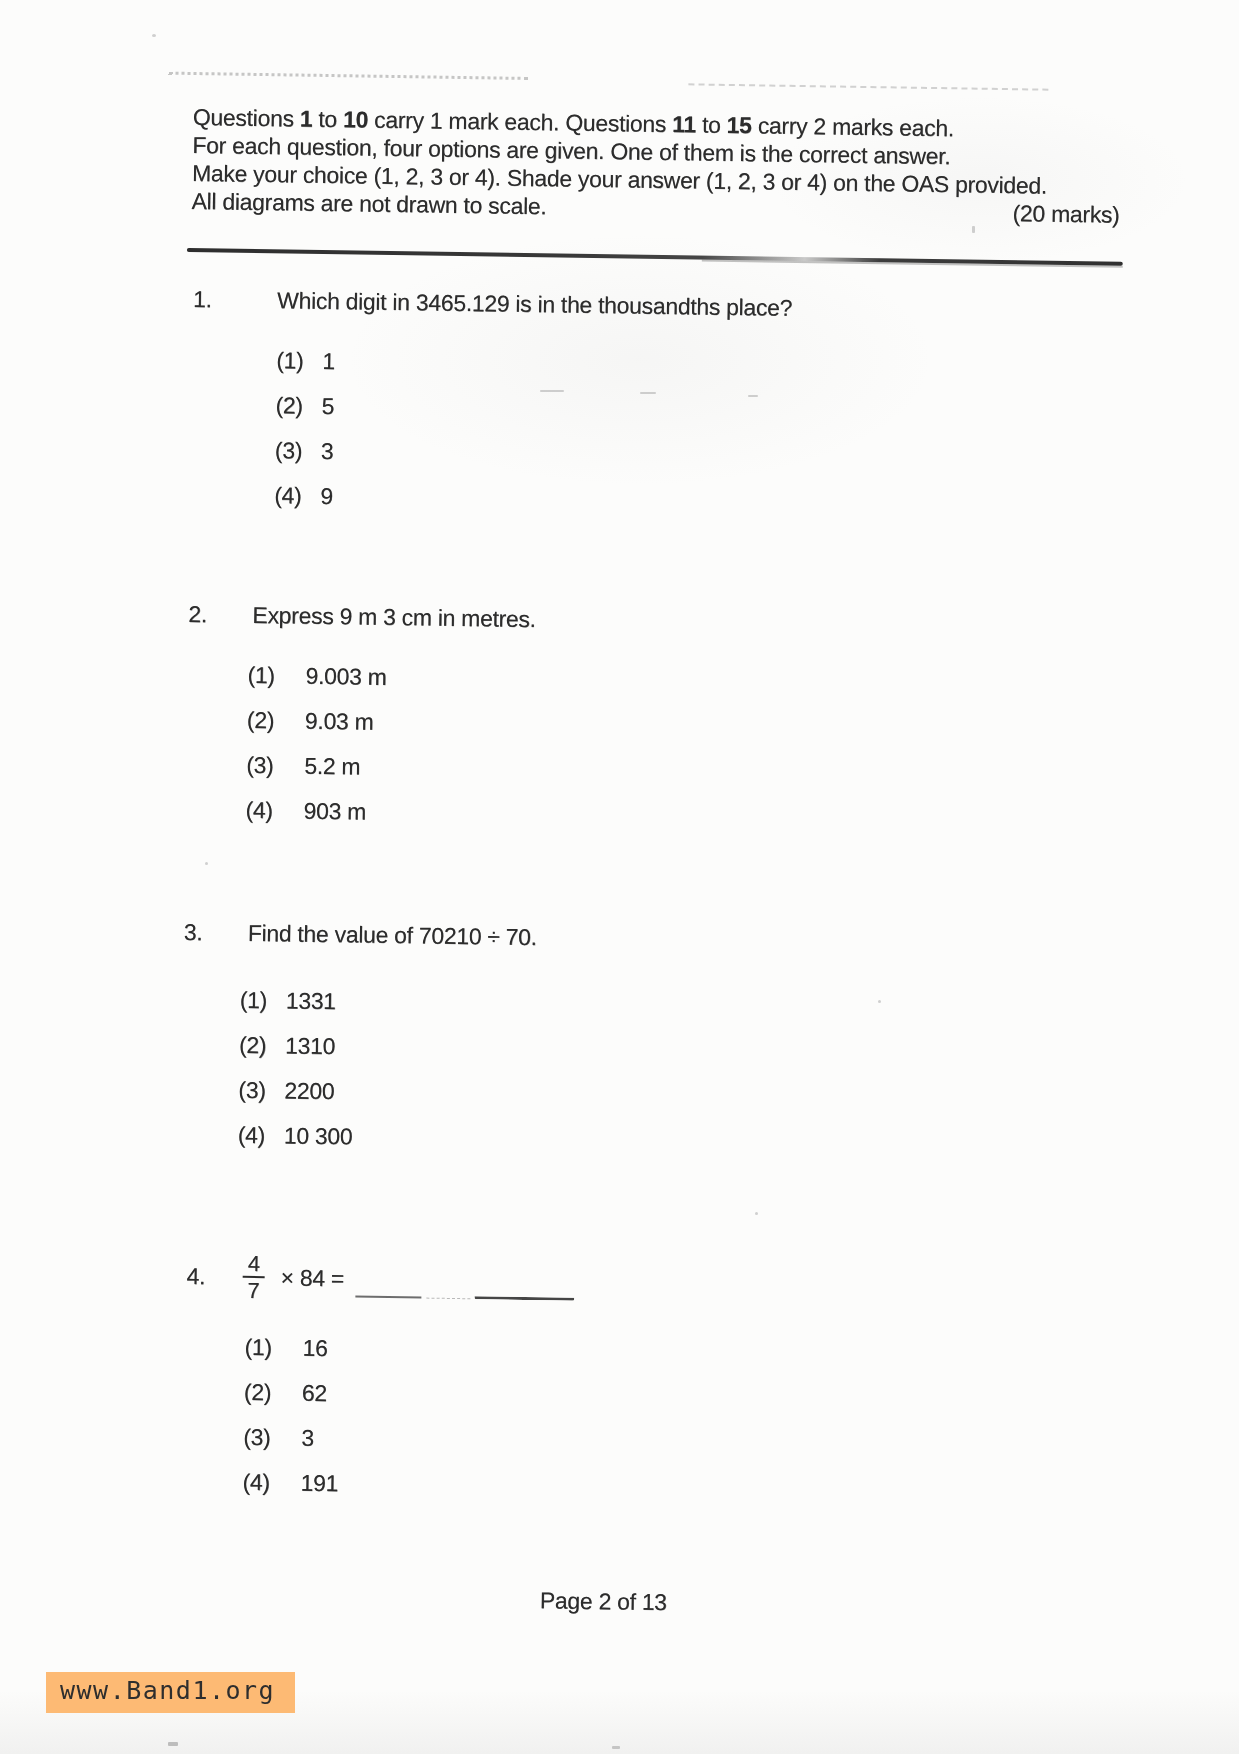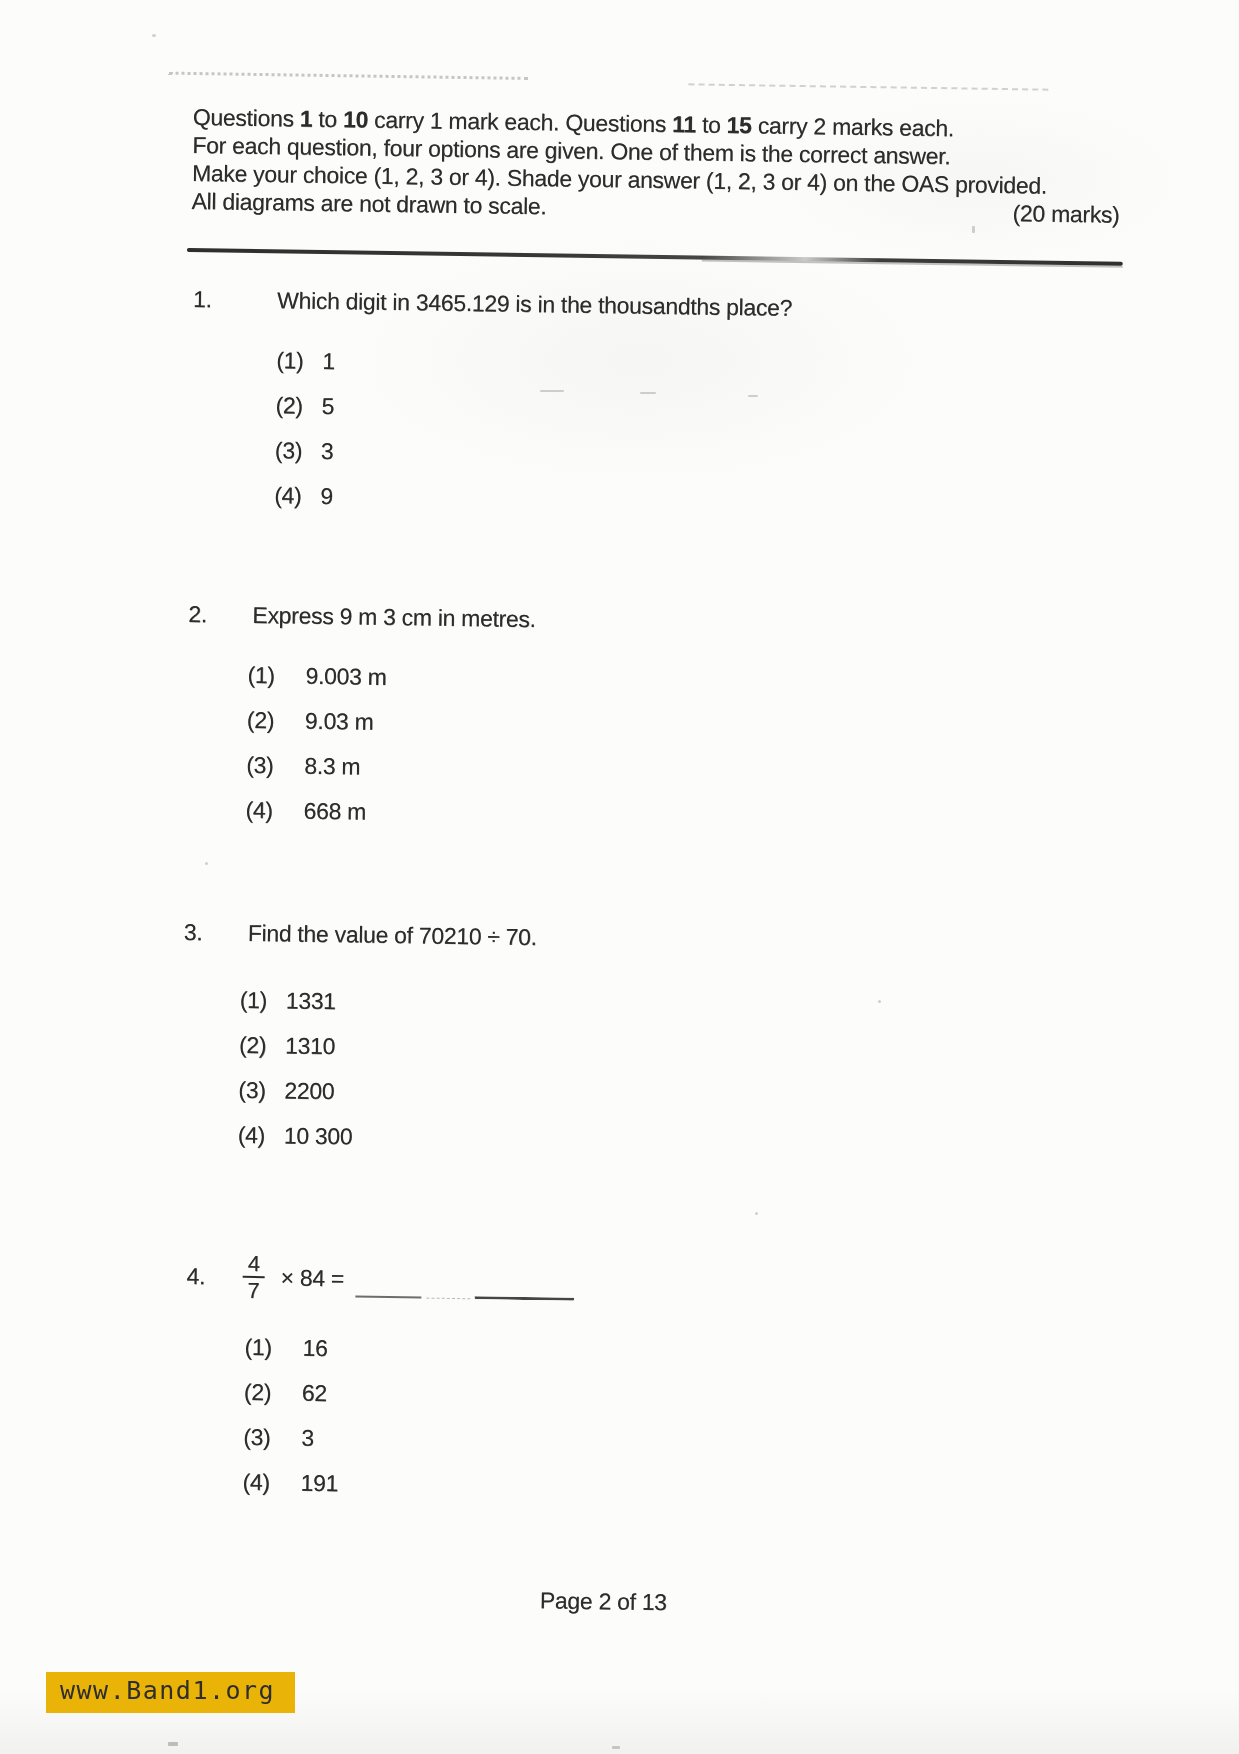--- a/index.html
+++ b/index.html
@@ -71,21 +71,21 @@
   .frac-den{border-top:2.5px solid #2c2c2c;padding:1px 5px 0 5px;}
   .after-frac{margin-right:12px;white-space:nowrap;}
   .answer-blank{display:inline-flex;align-items:flex-end;margin-top:22px;}
   .blank-seg1{width:66px;height:12px;border-bottom:2px solid #6d6d6d;}
   .blank-seg2{width:44px;height:12px;margin-left:5px;border-bottom:1.5px dashed #b9b9b9;}
   .blank-seg3{width:100px;height:13px;margin-left:4px;border-bottom:3px solid #454545;border-radius:2px;}
 
   .page-indicator{position:absolute;left:562px;top:1582px;white-space:nowrap;}
 
   .watermark{
-    position:absolute;left:46px;top:1672px;background:#eab308;
+    position:absolute;left:46px;top:1672px;background:#fdba74;
     padding:4px 20px 8px 14px;
     font-family:"DejaVu Sans Mono", monospace;
     font-size:25px;letter-spacing:1.5px;color:#2e2e2e;white-space:nowrap;
   }
 
   
   .speck{position:absolute;background:#9a9a9a;opacity:.45;border-radius:1px;}
   .s1{left:540px;top:390px;width:24px;height:2px;}
   .s2{left:640px;top:392px;width:16px;height:2px;}
   .s3{left:748px;top:395px;width:10px;height:2px;}
@@ -155,25 +155,25 @@
         <div class="opt-row">
           <span class="opt-label">(1)</span>
           <span class="opt-val">9.003 m</span>
         </div>
         <div class="opt-row">
           <span class="opt-label">(2)</span>
           <span class="opt-val">9.03 m</span>
         </div>
         <div class="opt-row">
           <span class="opt-label">(3)</span>
-          <span class="opt-val">8.3 m</span>
-        </div>
-        <div class="opt-row">
-          <span class="opt-label">(4)</span>
-          <span class="opt-val">668 m</span>
+          <span class="opt-val">5.2 m</span>
+        </div>
+        <div class="opt-row">
+          <span class="opt-label">(4)</span>
+          <span class="opt-val">903 m</span>
         </div>
       </div>
     </div>
 
     <div class="question q3" style="top:918px;">
       <div class="q-head">
         <span class="q-num">3.</span>
         <span class="q-text">Find the value of 70210 ÷ 70.</span>
       </div>
       <div class="options">

